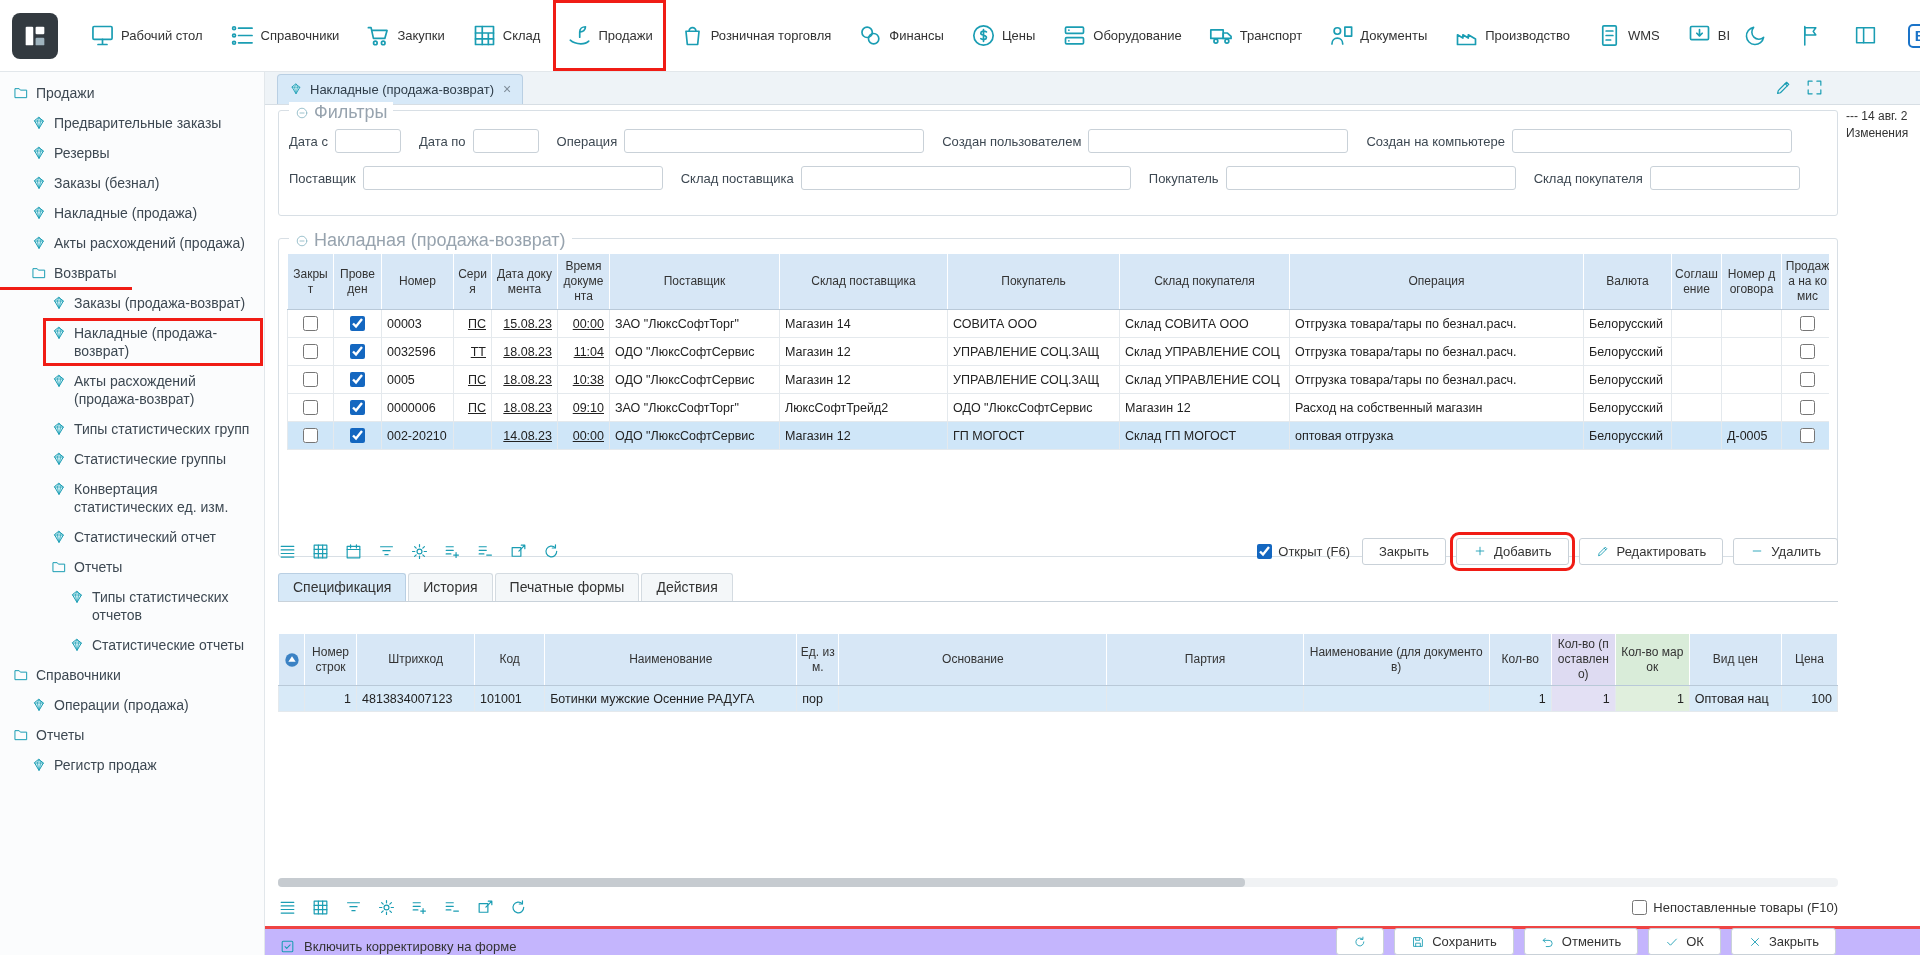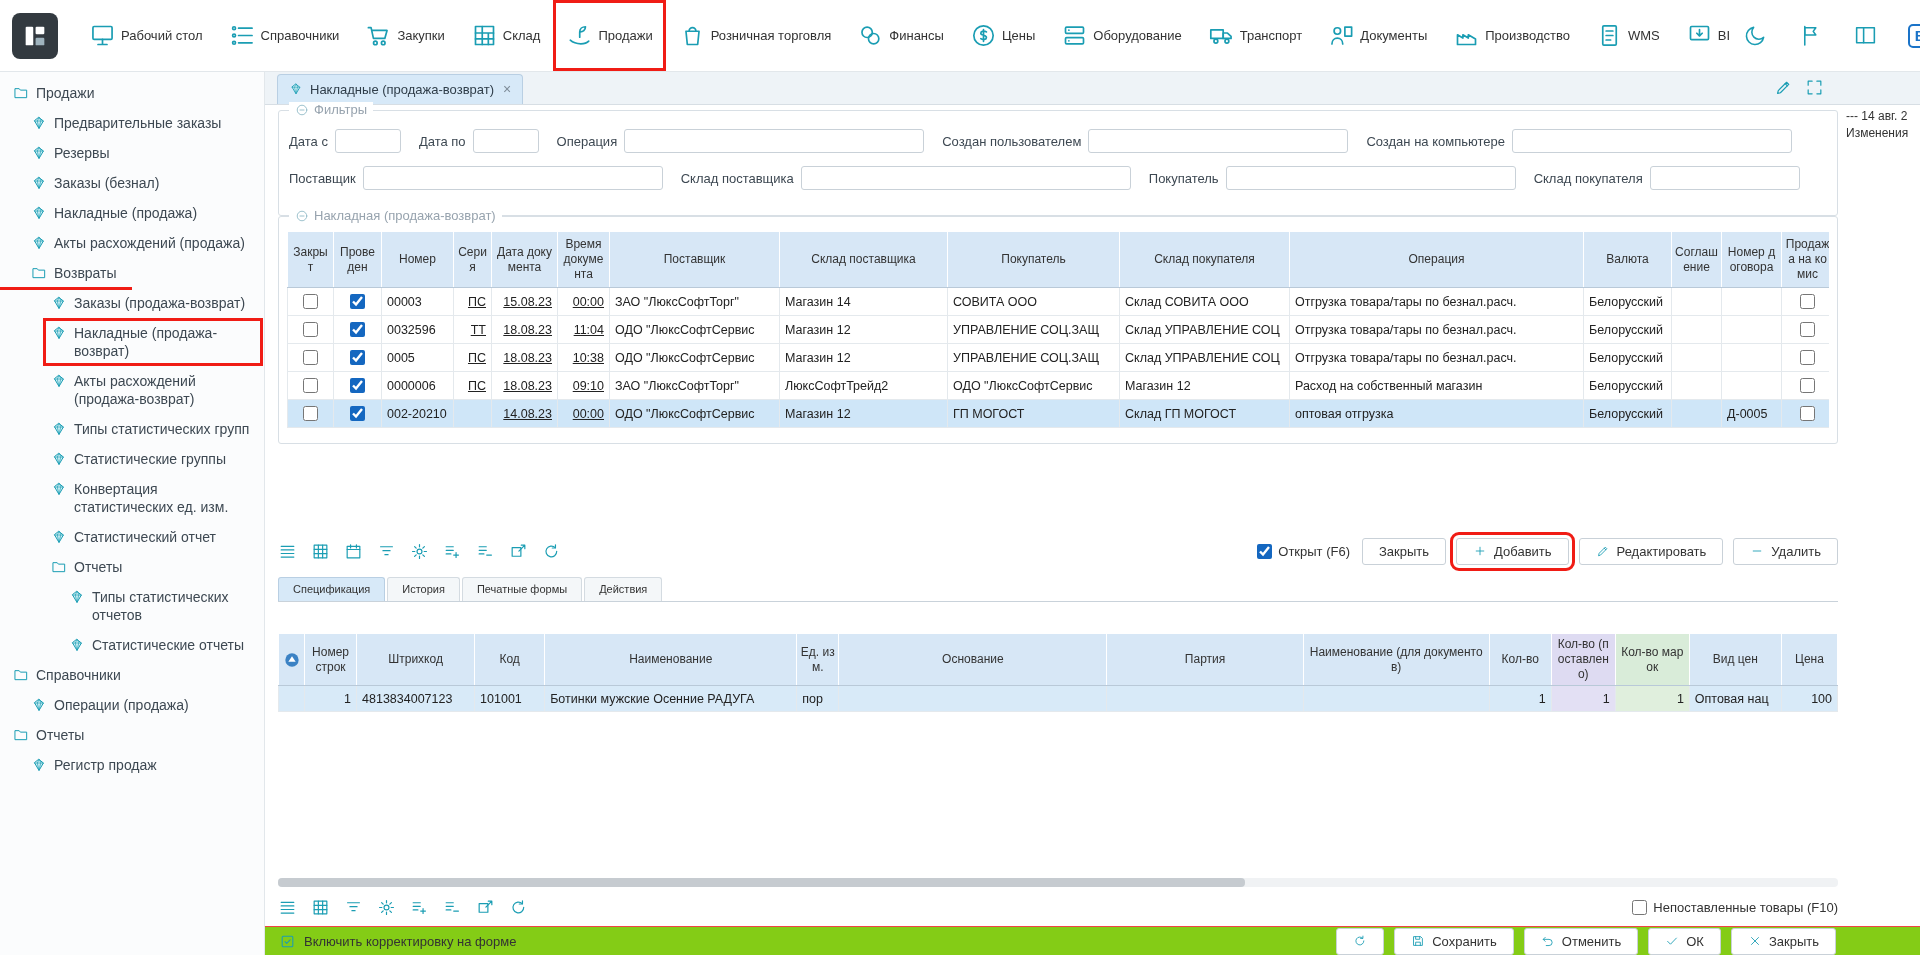--- a/index.html
+++ b/index.html
@@ -38,31 +38,31 @@
   .doc-tab{display:flex;align-items:center;gap:7px;background:#d7e9f8;border:1px solid #b9cfe3;border-bottom:none;border-radius:4px 4px 0 0;padding:6px 11px 7px;font-size:13px;color:#2f3d49;cursor:pointer;}
   .dt-ico svg{width:14px;height:14px;color:#1a9db3;}
   .dt-close{color:#7e8c98;font-size:14px;margin-left:2px;cursor:pointer;}
   #main-top-icons{position:absolute;right:96px;top:6px;display:flex;gap:12px;}
   #main-top-icons .mt-ico{cursor:pointer;}
   #main-top-icons svg{width:19px;height:19px;color:#1a9db3;}
   #right-strip{position:absolute;right:0;top:36px;width:74px;font-size:12px;color:#333;line-height:17px;overflow:hidden;white-space:nowrap;}
 
   
   .gbox{position:absolute;left:13px;right:82px;border:1px solid #d8dfe5;border-radius:3px;background:#fff;}
-  .gbox-legend{position:absolute;top:-9px;left:10px;background:#fff;padding:0 6px;display:flex;align-items:center;gap:5px;font-size:13px;color:#97a3ae;}
+  .gbox-legend{position:absolute;top:-9px;left:10px;background:#fff;padding:0 6px;display:flex;align-items:center;gap:5px;font-size:18px;color:#97a3ae;}
   .gl-ico{cursor:pointer;}
   .gl-ico svg{width:14px;height:14px;color:#8fb9c6;}
 
   #filters-box{top:38px;height:106px;padding:18px 10px 6px;}
   .filter-row{display:flex;align-items:center;gap:18px;margin-bottom:13px;}
   .filter-field{display:flex;align-items:center;gap:7px;}
   .filter-label{color:#3d4852;white-space:nowrap;}
   .filter-input{height:24px;border:1px solid #c9d1d8;border-radius:3px;background:#fff;padding:0 5px;font-size:13px;outline:none;}
 
-  #invoice-box{top:144px;height:228px;padding:14px 8px 8px;}
+  #invoice-box{top:166px;height:319px;padding:14px 8px 8px;}
   #invoice-table-wrap{width:100%;height:100%;overflow:hidden;}
   table{border-collapse:collapse;table-layout:fixed;font-size:12.5px;}
   #invoice-table{width:100%;border:1px solid #c9d2da;}
   #invoice-table th{background:#d7e7f6;border:1px solid #fff;border-bottom:1px solid #b9c9d8;height:56px;font-weight:normal;color:#333;font-size:12px;line-height:1.25;padding:2px 3px;text-align:center;word-break:break-all;overflow:hidden;cursor:pointer;}
   #invoice-table td{border:1px solid #e4e9ed;height:28px;padding:2px 5px;white-space:nowrap;overflow:hidden;color:#222;background:#fff;}
   #invoice-table td.c{text-align:right;text-decoration:underline;}
   #invoice-table td.cb{text-align:center;padding:0;}
   #invoice-table tr.selected td{background:#cfe6f8;}
   input[type=checkbox]{width:15px;height:15px;accent-color:#1467c0;vertical-align:middle;cursor:pointer;}
 
@@ -71,42 +71,42 @@
   .tbi{cursor:pointer;}
   .tb svg{width:19px;height:19px;color:#1a9db3;}
   .la-right{margin-left:auto;display:flex;align-items:center;gap:12px;}
   .cb-group{display:flex;align-items:center;gap:6px;font-size:13px;color:#333;cursor:pointer;}
   .btn{display:inline-flex;align-items:center;justify-content:center;gap:7px;height:27px;padding:0 16px;background:#fff;border:1px solid #c9d1d8;border-radius:3px;font-size:13px;color:#333;cursor:pointer;}
   .btn svg{width:14px;height:14px;color:#1a9db3;}
   .btn.hl-box{outline:3px solid #f01c15;outline-offset:3px;}
   #action-buttons{display:flex;gap:10px;}
 
   #detail-tabs{position:absolute;left:13px;right:82px;top:500px;height:30px;display:flex;align-items:flex-end;gap:2px;border-bottom:1px solid #c9d2da;}
-  .dtab{padding:5px 14px 6px;font-size:11px;color:#333;border:1px solid #d4dbe1;border-bottom:none;border-radius:3px 3px 0 0;background:#f4f7f9;cursor:pointer;}
+  .dtab{padding:5px 14px 6px;font-size:14px;color:#333;border:1px solid #d4dbe1;border-bottom:none;border-radius:3px 3px 0 0;background:#f4f7f9;cursor:pointer;}
   .dtab.active{background:#d7e9f8;border-color:#b9cfe3;}
 
   #spec-area{position:absolute;left:13px;right:82px;top:561px;height:266px;overflow:hidden;}
   #spec-table{width:100%;border:1px solid #c9d2da;}
   #spec-table th{background:#d7e7f6;border:1px solid #fff;border-bottom:1px solid #b9c9d8;height:52px;font-weight:normal;color:#333;font-size:12px;line-height:1.25;padding:2px 3px;text-align:center;word-break:break-all;overflow:hidden;cursor:pointer;}
   #spec-table td{border:1px solid #e4e9ed;height:26px;padding:2px 5px;white-space:nowrap;overflow:hidden;color:#222;background:#fff;}
   #spec-table th.lav{background:#dedbf2;}
   #spec-table th.grn{background:#d9ecd9;}
   #spec-table td.r{text-align:right;}
   #spec-table tr.selected td{background:#d8eaf8;}
   #spec-table td.lav,#spec-table tr.selected td.lav{background:#e3e0f4;}
   #spec-table td.grn,#spec-table tr.selected td.grn{background:#e0efdd;}
   #spec-table th.sort-col svg{width:16px;height:16px;margin:0 auto;}
 
   #hscroll{position:absolute;left:13px;right:82px;top:806px;height:9px;background:#f0f2f4;border-radius:4px;cursor:pointer;}
   #hscroll .thumb{position:absolute;left:0;top:0;height:9px;width:62%;background:#c6cbd0;border-radius:4px;}
 
   #bottom-bar{position:absolute;left:13px;right:82px;top:820px;height:30px;display:flex;align-items:center;}
   #bottom-bar .cb-group{margin-left:auto;}
 
-  #footer{position:absolute;left:0;right:0;top:854px;bottom:0;background:#84cc16;border-top:1px solid #ef4444;display:flex;align-items:center;padding:0 84px 0 14px;}
+  #footer{position:absolute;left:0;right:0;top:854px;bottom:0;background:#c4b5fd;border-top:3px solid #ef4444;display:flex;align-items:flex-end;padding:0 84px 0 14px;}
   .footer-left{display:flex;align-items:center;gap:8px;color:#333;cursor:pointer;}
   .footer-left svg{width:17px;height:17px;color:#1a9db3;}
   #footer-buttons{margin-left:auto;display:flex;gap:10px;}
 </style>
 </head>
 <body>
 
 <div id="topbar">
   <div id="logo">
     <svg viewBox="0 0 24 24">

